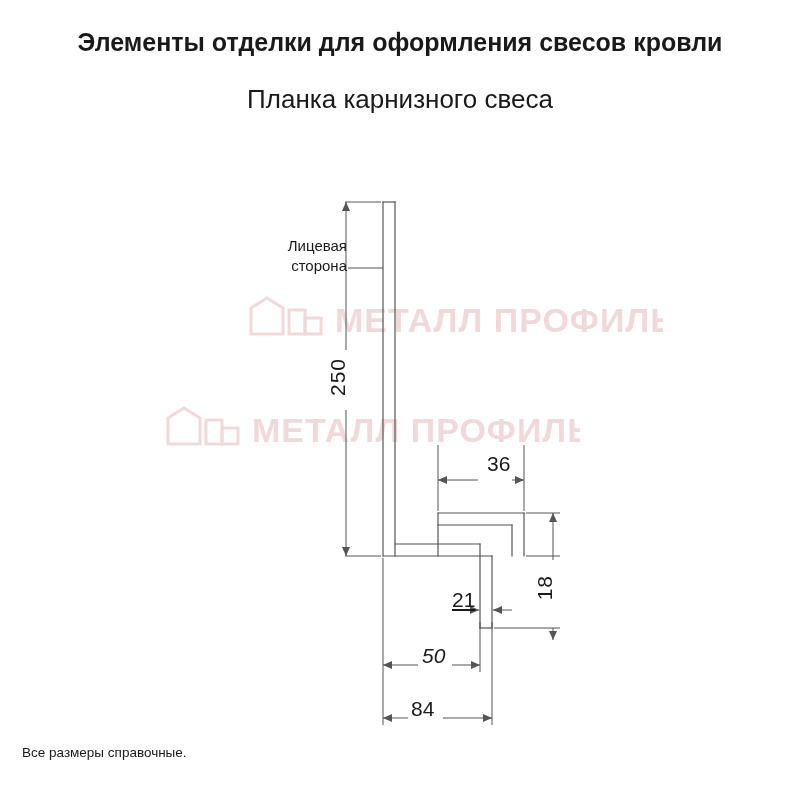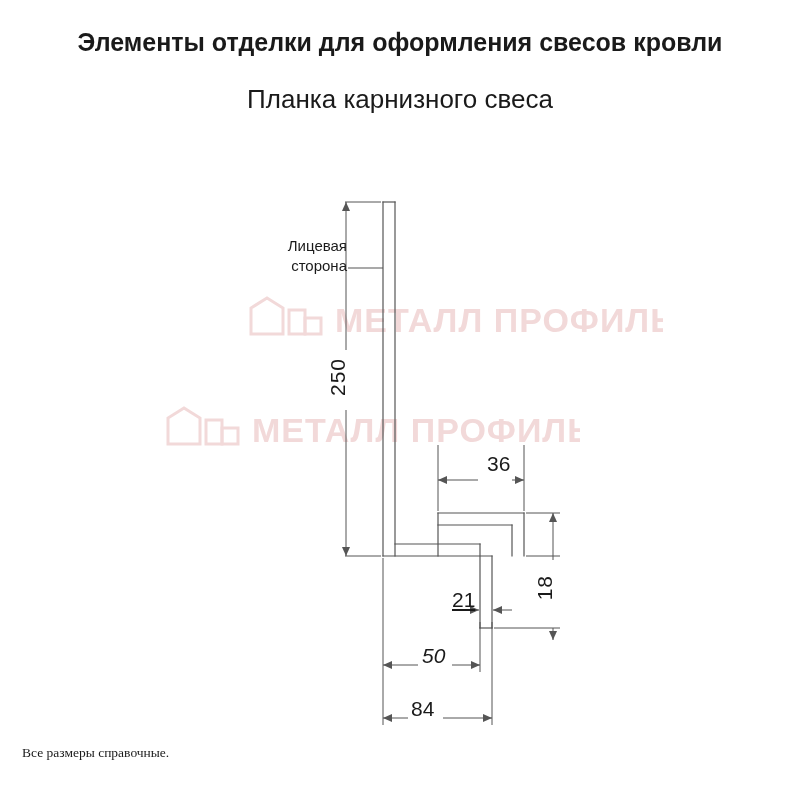--- a/index.html
+++ b/index.html
@@ -66,21 +66,20 @@
   }
   .wm1 { top: 288px; left: 243px; }
   .wm2 { top: 398px; left: 160px; }
   .notes {
     position: absolute;
     left: 22px;
     top: 742px;
     font-size: 13.5px;
     line-height: 22px;
     color: #1a1a1a;
-    font-family: Liberation Serif, serif;
   }
   .face-label {
     position: absolute;
     left: 237px;
     top: 236px;
     width: 110px;
     text-align: right;
     font-size: 15px;
     line-height: 20px;
     color: #1a1a1a;

